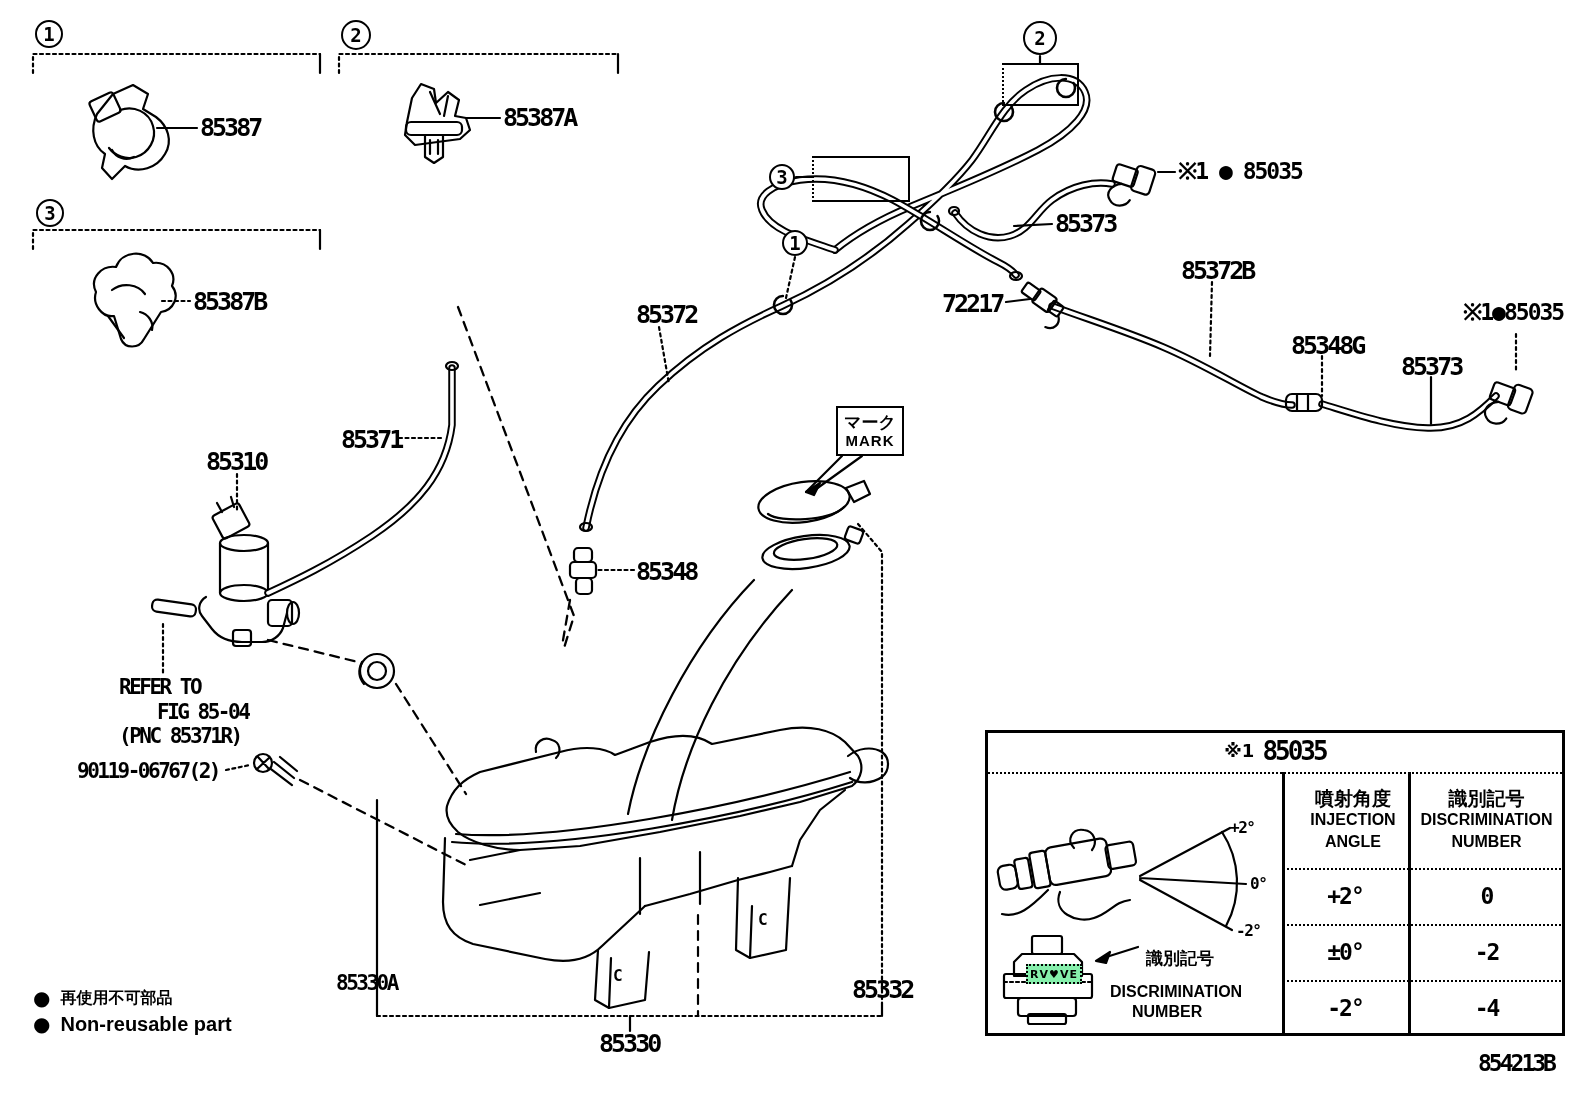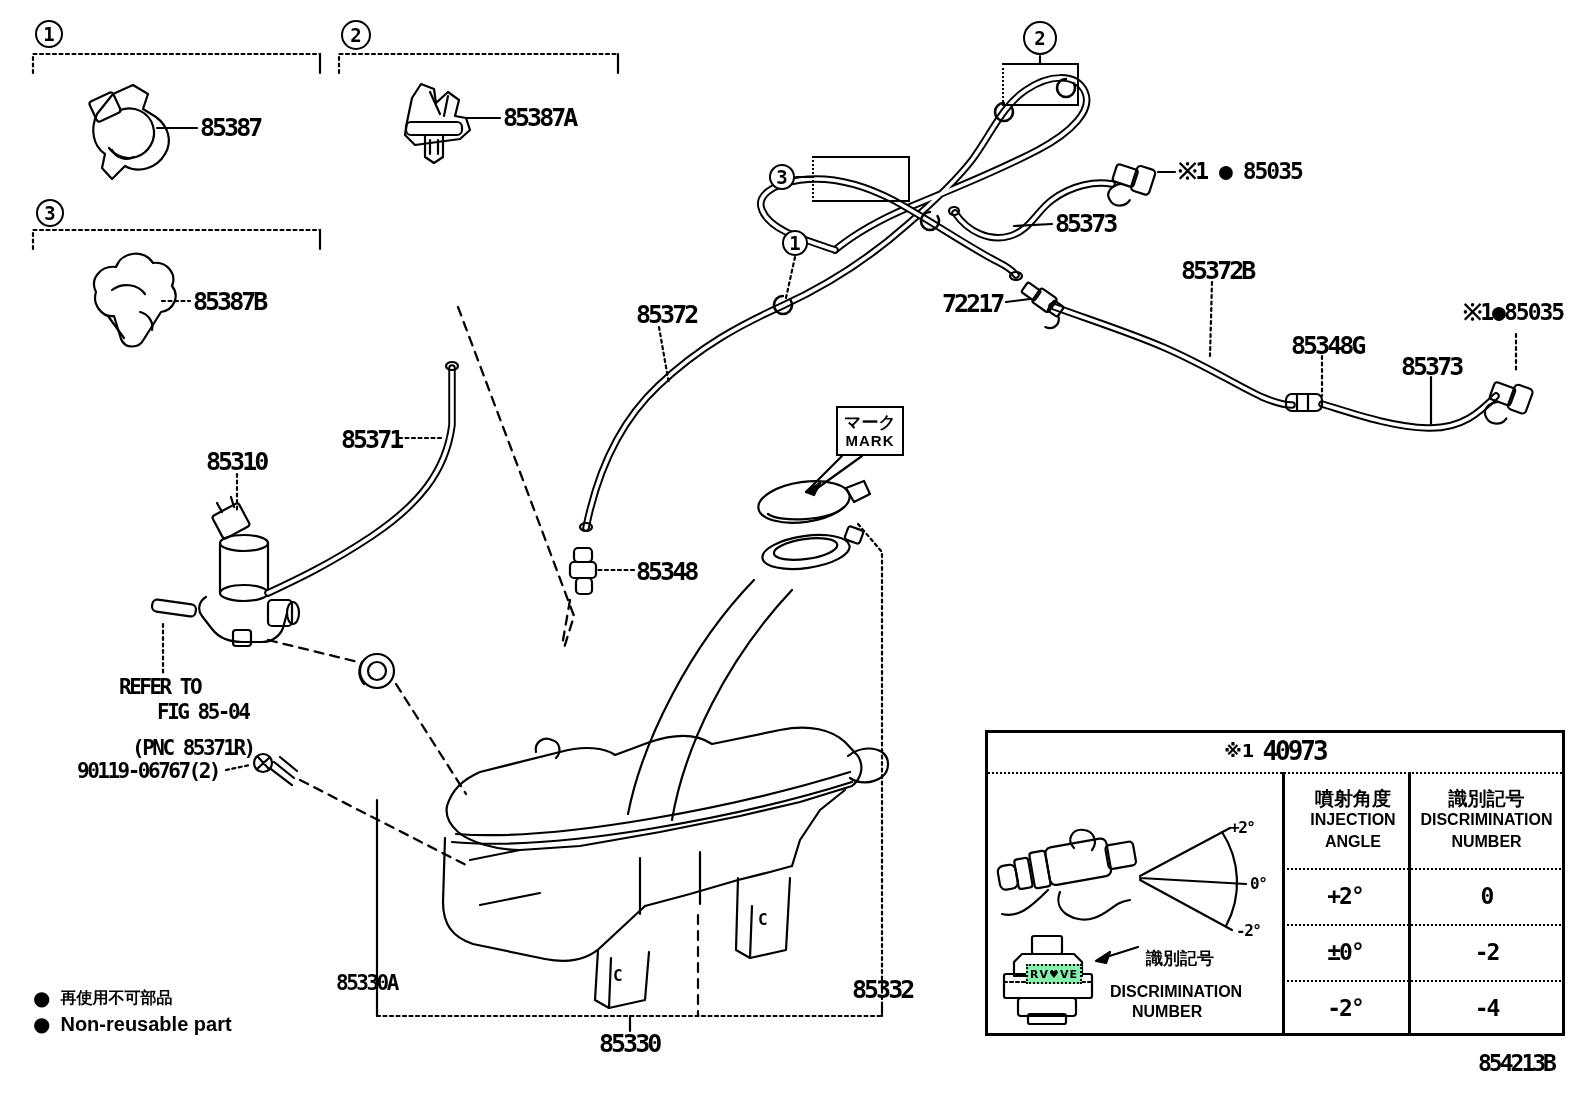--- a/index.html
+++ b/index.html
@@ -310,21 +310,21 @@
 <div class="abs num" style="left:1178px;top:160px;letter-spacing:-2px;font-size:23px;">※1 ● 85035</div>
 <div class="abs num" style="left:1463px;top:301px;letter-spacing:-2px;font-size:23px;">※1●85035</div>
 <div class="abs numsm" style="left:77px;top:761px;">90119-06767(2)</div>
 <div class="abs numsm" style="left:336px;top:973px;">85330A</div>
 <div class="abs num" style="left:599px;top:1031px;">85330</div>
 <div class="abs num" style="left:852px;top:977px;">85332</div>
 <div class="abs num" style="left:1478px;top:1052px;font-size:23px;">854213B</div>
 
 <div class="abs txt" style="left:119px;top:677px;">REFER TO</div>
 <div class="abs txt" style="left:136px;top:702px;margin-left:21px;">FIG 85-04</div>
-<div class="abs txt" style="left:132px;top:726px;margin-top:12px;">(PNC 85371R)</div>
+<div class="abs txt" style="left:119px;top:726px;">(PNC 85371R)</div>
 
 <div class="markbox" style="left:836px;top:406px;width:68px;height:50px;">
   <span class="jp">マーク</span>
   <span class="en">MARK</span>
 </div>
 
 <div class="abs" style="left:613px;top:968px;font:700 16px/1 'DejaVu Sans Mono',monospace;">C</div>
 <div class="abs" style="left:758px;top:912px;font:700 16px/1 'DejaVu Sans Mono',monospace;">C</div>
 
 <div class="abs legrow" style="left:33px;top:988px;">
@@ -344,21 +344,21 @@
 
   <div class="tline" style="left:1282px;top:772px;width:0;height:264px;border-left:3px solid #000;"></div>
   <div class="tline" style="left:1408px;top:772px;width:0;height:264px;border-left:3px solid #000;"></div>
 
   <div class="tline" style="left:1282px;top:868px;width:283px;height:0;border-top:2px dotted #000;"></div>
   <div class="tline" style="left:1282px;top:924px;width:283px;height:0;border-top:2px dotted #000;"></div>
   <div class="tline" style="left:1282px;top:980px;width:283px;height:0;border-top:2px dotted #000;"></div>
 
   <div class="cell" style="left:985px;top:730px;width:580px;height:42px;flex-direction:row;gap:8px;">
     <span style="font:700 18px/1 'DejaVu Sans',sans-serif;">※1</span>
-    <span class="num" style="font-size:26px;">40973</span>
+    <span class="num" style="font-size:26px;">85035</span>
   </div>
 
   <div class="cell" style="left:1282px;top:772px;width:142px;height:96px;">
     <span class="thjp">噴射角度</span>
     <span class="then">INJECTION</span>
     <span class="then">ANGLE</span>
   </div>
   <div class="cell" style="left:1408px;top:772px;width:157px;height:96px;">
     <span class="thjp">識別記号</span>
     <span class="then">DISCRIMINATION</span>

